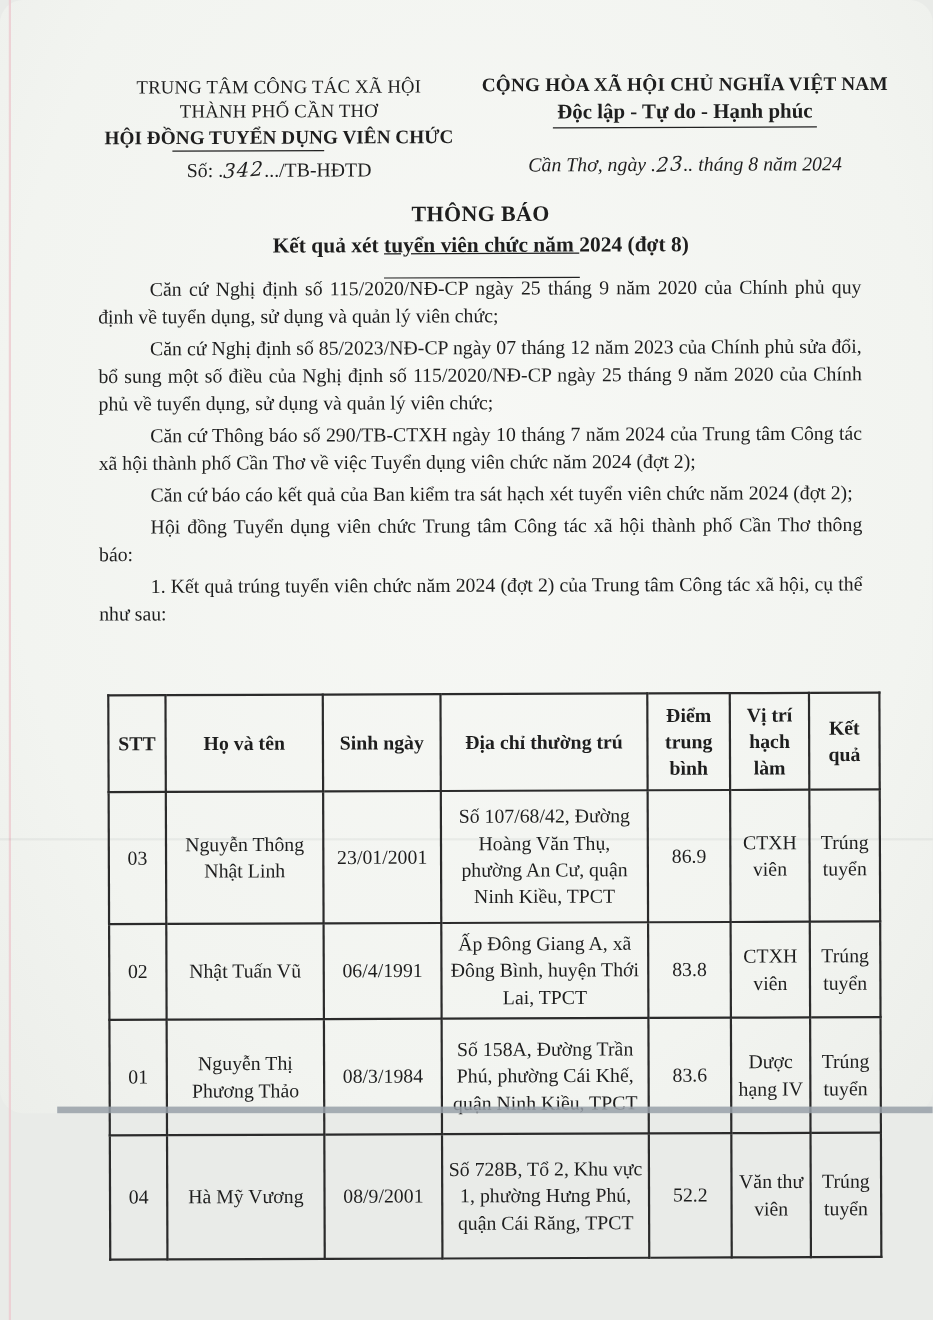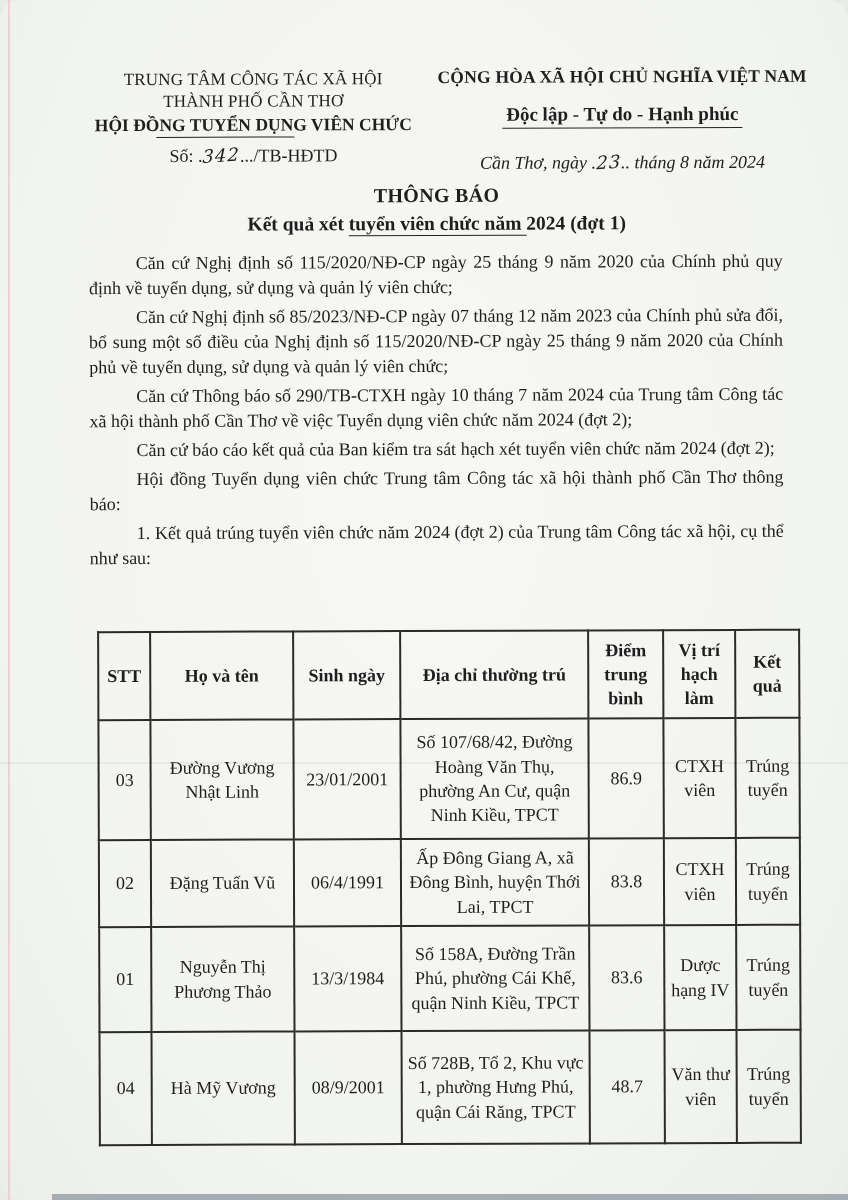--- a/index.html
+++ b/index.html
@@ -3,48 +3,48 @@
 <meta charset="utf-8">
 <style>
   html,body{margin:0;padding:0;}
   body{
     width:848px;height:1200px;overflow:hidden;
     background:#e9ebe8;
     font-family:"Liberation Serif","DejaVu Serif",serif;
     color:#1e1e1e;
   }
   .page{
-    position:relative;width:848px;height:1200px;
+    position:relative;width:848px;height:1012px;
     background:
       radial-gradient(ellipse at 50% 40%, #f7f8f5 0%, #f2f4f0 70%, #eceeea 100%);
     border-radius: 21px;
   }
   .page-inner{position:absolute;inset:0;transform:rotate(-0.2deg);}
   
   .scan-line-left{position:absolute;left:8px;top:0;width:2px;height:1200px;background:#ecc9ce;opacity:.8;}
   .scan-strip-bottom{position:absolute;left:52px;right:0;bottom:0;height:6px;background:#98a0a8;opacity:.85;}
   .scan-streak{position:absolute;left:0;width:100%;height:2px;background:rgba(90,95,100,0.07);}
 
   .issuer{position:absolute;left:66px;top:68px;width:378px;text-align:center;line-height:1.3;}
   .issuer .l1,.issuer .l2{font-size:17px;letter-spacing:.2px;}
   .issuer .l3{font-size:17.5px;font-weight:bold;margin-top:1px;}
   .issuer .uline{width:138px;height:0;border-top:1.6px solid #222;margin:0 auto;transform:translateX(-28px);}
   .issuer .so{font-size:18px;margin-top:6px;}
 
   .national{position:absolute;left:438px;top:66px;width:372px;text-align:center;line-height:1.3;}
   .national .l1{font-size:17.5px;font-weight:bold;letter-spacing:.2px;}
-  .national .l2{font-size:19px;font-weight:bold;display:inline-block;border-bottom:1.8px solid #222;padding:0 4px 1px;margin-top:14px;text-align:right;}
+  .national .l2{font-size:19px;font-weight:bold;display:inline-block;border-bottom:1.8px solid #222;padding:0 4px 1px;margin-top:2px;text-align:right;}
   .national .dateline{font-size:18px;font-style:italic;margin-top:22px;}
 
   .hand{font-family:"DejaVu Serif",serif;font-style:italic;display:inline-block;transform:rotate(-4deg) skewX(-6deg);letter-spacing:1px;}
 
   .title-block{position:absolute;left:88px;top:182px;width:700px;text-align:center;line-height:1.35;}
   .title-line{font-size:20px;font-weight:bold;letter-spacing:.3px;}
   .subtitle-line{font-size:19.5px;font-weight:bold;margin-top:2px;}
-  .subtitle-line .u{border-bottom:1.8px solid #222;padding-bottom:1px;}
+  .subtitle-line .u{border-bottom:1.8px solid #222;padding-bottom:18px;text-decoration:underline;}
 
   .body-text{position:absolute;left:90px;top:250px;width:694px;font-size:18px;line-height:25px;text-align:justify;}
   .body-text p{margin:0 0 4px 0;text-indent:47px;}
 
   .table-wrap{position:absolute;left:97px;top:630px;}
   table.results{border-collapse:collapse;table-layout:fixed;width:701px;}
   table.results th,table.results td{
     border:2px solid #2b2b2b;
     text-align:center;vertical-align:middle;
     font-size:18px;line-height:1.35;
@@ -71,21 +71,21 @@
     </div>
 
     <div class="national">
       <div class="l1">CỘNG HÒA XÃ HỘI CHỦ NGHĨA VIỆT NAM</div>
       <div><span class="l2">Độc lập - Tự do - Hạnh phúc</span></div>
       <div class="dateline"><span>Cần Thơ, ngày .</span><span class="hand">23</span><span>.. tháng 8 năm 2024</span></div>
     </div>
 
     <div class="title-block">
       <div class="title-line">THÔNG BÁO</div>
-      <div class="subtitle-line"><span>Kết quả xét </span><span class="u">tuyển viên chức năm </span><span>2024 (đợt 1)</span></div>
+      <div class="subtitle-line"><span>Kết quả xét </span><span class="u">tuyển viên chức năm </span><span>2024 (đợt 8)</span></div>
     </div>
 
     <div class="body-text">
       <p>Căn cứ Nghị định số 115/2020/NĐ-CP ngày 25 tháng 9 năm 2020 của Chính phủ quy định về tuyển dụng, sử dụng và quản lý viên chức;</p>
       <p>Căn cứ Nghị định số 85/2023/NĐ-CP ngày 07 tháng 12 năm 2023 của Chính phủ sửa đổi, bổ sung một số điều của Nghị định số 115/2020/NĐ-CP ngày 25 tháng 9 năm 2020 của Chính phủ về tuyển dụng, sử dụng và quản lý viên chức;</p>
       <p>Căn cứ Thông báo số 290/TB-CTXH ngày 10 tháng 7 năm 2024 của Trung tâm Công tác xã hội thành phố Cần Thơ về việc Tuyển dụng viên chức năm 2024 (đợt 2);</p>
       <p>Căn cứ báo cáo kết quả của Ban kiểm tra sát hạch xét tuyển viên chức năm 2024 (đợt 2);</p>
       <p>Hội đồng Tuyển dụng viên chức Trung tâm Công tác xã hội thành phố Cần Thơ thông báo:</p>
       <p>1. Kết quả trúng tuyển viên chức năm 2024 (đợt 2) của Trung tâm Công tác xã hội, cụ thể như sau:</p>
     </div>
@@ -106,51 +106,51 @@
           <th>STT</th>
           <th>Họ và tên</th>
           <th>Sinh ngày</th>
           <th>Địa chỉ thường trú</th>
           <th>Điểm trung bình</th>
           <th>Vị trí hạch làm</th>
           <th>Kết quả</th>
         </tr>
         <tr class="r0">
           <td>03</td>
-          <td>Đường Vương Nhật Linh</td>
+          <td>Nguyễn Thông Nhật Linh</td>
           <td>23/01/2001</td>
           <td>Số 107/68/42, Đường Hoàng Văn Thụ, phường An Cư, quận Ninh Kiều, TPCT</td>
           <td>86.9</td>
           <td>CTXH viên</td>
           <td>Trúng tuyển</td>
         </tr>
         <tr class="r1">
           <td>02</td>
-          <td>Đặng Tuấn Vũ</td>
+          <td>Nhật Tuấn Vũ</td>
           <td>06/4/1991</td>
           <td>Ấp Đông Giang A, xã Đông Bình, huyện Thới Lai, TPCT</td>
           <td>83.8</td>
           <td>CTXH viên</td>
           <td>Trúng tuyển</td>
         </tr>
         <tr class="r2">
           <td>01</td>
           <td>Nguyễn Thị Phương Thảo</td>
-          <td>13/3/1984</td>
+          <td>08/3/1984</td>
           <td>Số 158A, Đường Trần Phú, phường Cái Khế, quận Ninh Kiều, TPCT</td>
           <td>83.6</td>
           <td>Dược hạng IV</td>
           <td>Trúng tuyển</td>
         </tr>
         <tr class="r3">
           <td>04</td>
           <td>Hà Mỹ Vương</td>
           <td>08/9/2001</td>
           <td>Số 728B, Tổ 2, Khu vực 1, phường Hưng Phú, quận Cái Răng, TPCT</td>
-          <td>48.7</td>
+          <td>52.2</td>
           <td>Văn thư viên</td>
           <td>Trúng tuyển</td>
         </tr>
       </tbody>
         </table>
     </div>
 
   </div>
 
   <div class="scan-strip-bottom"></div>

